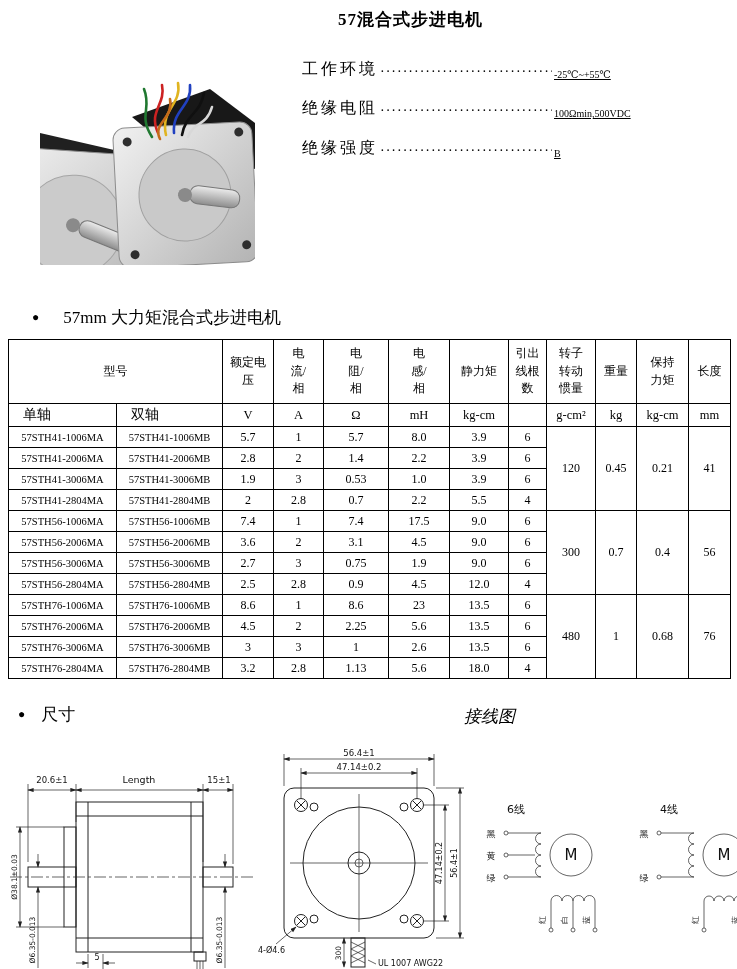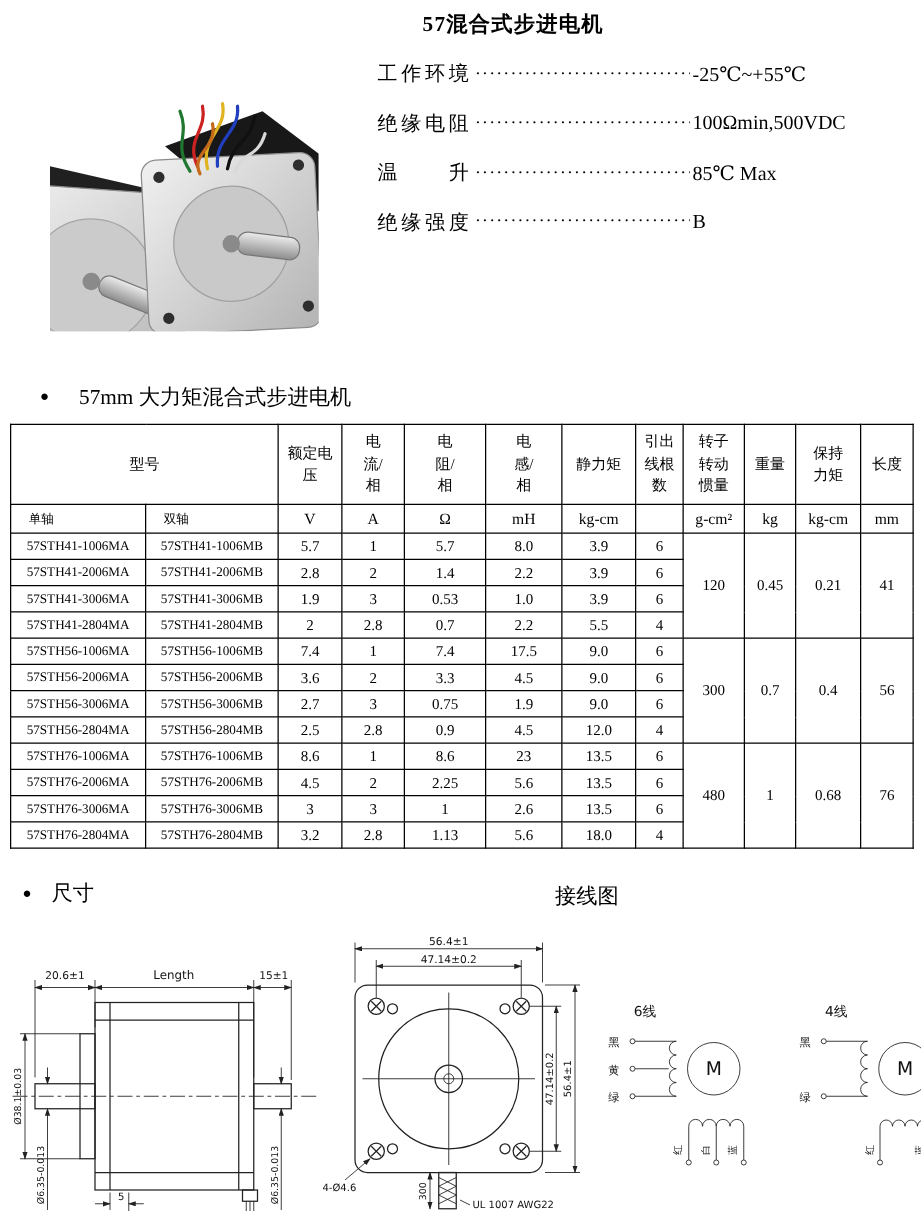--- a/index.html
+++ b/index.html
@@ -5,43 +5,43 @@
   html,body{margin:0;padding:0;background:#fff;}
   .page{position:relative;width:737px;height:969px;background:#fff;color:#000;
         font-family:"Liberation Serif","DejaVu Serif",serif;overflow:hidden;}
   
   .title{position:absolute;top:8px;left:0;width:100%;text-align:center;
          font-size:17px;font-weight:bold;letter-spacing:1px;padding-left:84px;box-sizing:border-box;}
   
   .photo{position:absolute;left:40px;top:75px;width:215px;height:190px;}
   
   .specs{position:absolute;left:302px;top:40px;width:430px;}
-  .spec-row{display:flex;align-items:center;height:39.5px;}
+  .spec-row{display:flex;align-items:flex-end;height:39.5px;}
   .spec-label{font-size:16px;letter-spacing:3px;white-space:pre;}
   .dots{flex:1;overflow:hidden;white-space:nowrap;font-size:14px;letter-spacing:1px;margin:0 2px;}
   .dots::after{content:"····················································";}
-  .spec-value{width:178px;font-size:16px;white-space:nowrap;}
+  .spec-value{width:178px;font-size:10px;white-space:nowrap;text-decoration:underline;}
   
   .sect{position:absolute;display:flex;align-items:center;font-size:17px;}
   .sect .bullet{font-size:12px;margin-right:24px;}
   .sect-products{top:306px;left:32px;}
   .sect-dims{top:703px;left:18px;}
   .sect-dims .bullet{margin-right:16px;}
-  .wiring-head{position:absolute;top:705px;left:444px;font-size:17px;}
+  .wiring-head{position:absolute;top:705px;left:464px;font-size:17px;font-style:italic;}
   
   table.spec{position:absolute;top:339px;left:8px;width:722px;border-collapse:collapse;
              table-layout:fixed;font-size:12px;}
   table.spec th,table.spec td{border:1px solid #000;text-align:center;padding:0;
              font-weight:normal;overflow:hidden;}
   table.spec .hrow{height:64px;}
   table.spec .urow{height:23px;font-size:12.5px;}
   table.spec .drow{height:21px;margin-left:48px;}
   .hwrap{display:inline-block;line-height:1.45;}
   .w2{width:2.1em;}.w3{width:3.2em;}
-  .shaft-cell{text-align:left !important;padding-left:14px !important;font-size:10px;}
+  .shaft-cell{text-align:left !important;padding-left:14px !important;font-size:14px;}
   .model{font-size:10.5px;}
   
   .draw{position:absolute;}
   svg text{font-family:"DejaVu Sans","Liberation Sans",sans-serif;fill:#111;}
   .cadline{stroke:#222;stroke-width:1;fill:none;}
   .thin{stroke:#222;stroke-width:0.7;fill:none;}
   .dim{stroke:#222;stroke-width:0.7;fill:none;}
 </style>
 </head>
 <body>
@@ -101,25 +101,20 @@
   <div class="specs">
     <div class="spec-row">
         <span class="spec-label">工作环境</span>
         <span class="dots"></span>
         <span class="spec-value">-25℃~+55℃</span>
       </div>
     <div class="spec-row">
         <span class="spec-label">绝缘电阻</span>
         <span class="dots"></span>
         <span class="spec-value">100Ωmin,500VDC</span>
-      </div>
-    <div class="spec-row">
-        <span class="spec-label">温　　升</span>
-        <span class="dots"></span>
-        <span class="spec-value">85℃ Max</span>
       </div>
     <div class="spec-row">
         <span class="spec-label">绝缘强度</span>
         <span class="dots"></span>
         <span class="spec-value">B</span>
       </div>
   </div>
 
   <div class="sect sect-products">
     <span class="bullet">●</span>
@@ -227,21 +222,21 @@
       <td rowspan="4">300</td>
       <td rowspan="4">0.7</td>
       <td rowspan="4">0.4</td>
       <td rowspan="4">56</td>
     </tr>
     <tr class="drow">
       <td class="model">57STH56-2006MA</td>
       <td class="model">57STH56-2006MB</td>
       <td>3.6</td>
       <td>2</td>
-      <td>3.3</td>
+      <td>3.1</td>
       <td>4.5</td>
       <td>9.0</td>
       <td>6</td>
     </tr>
     <tr class="drow">
       <td class="model">57STH56-3006MA</td>
       <td class="model">57STH56-3006MB</td>
       <td>2.7</td>
       <td>3</td>
       <td>0.75</td>

